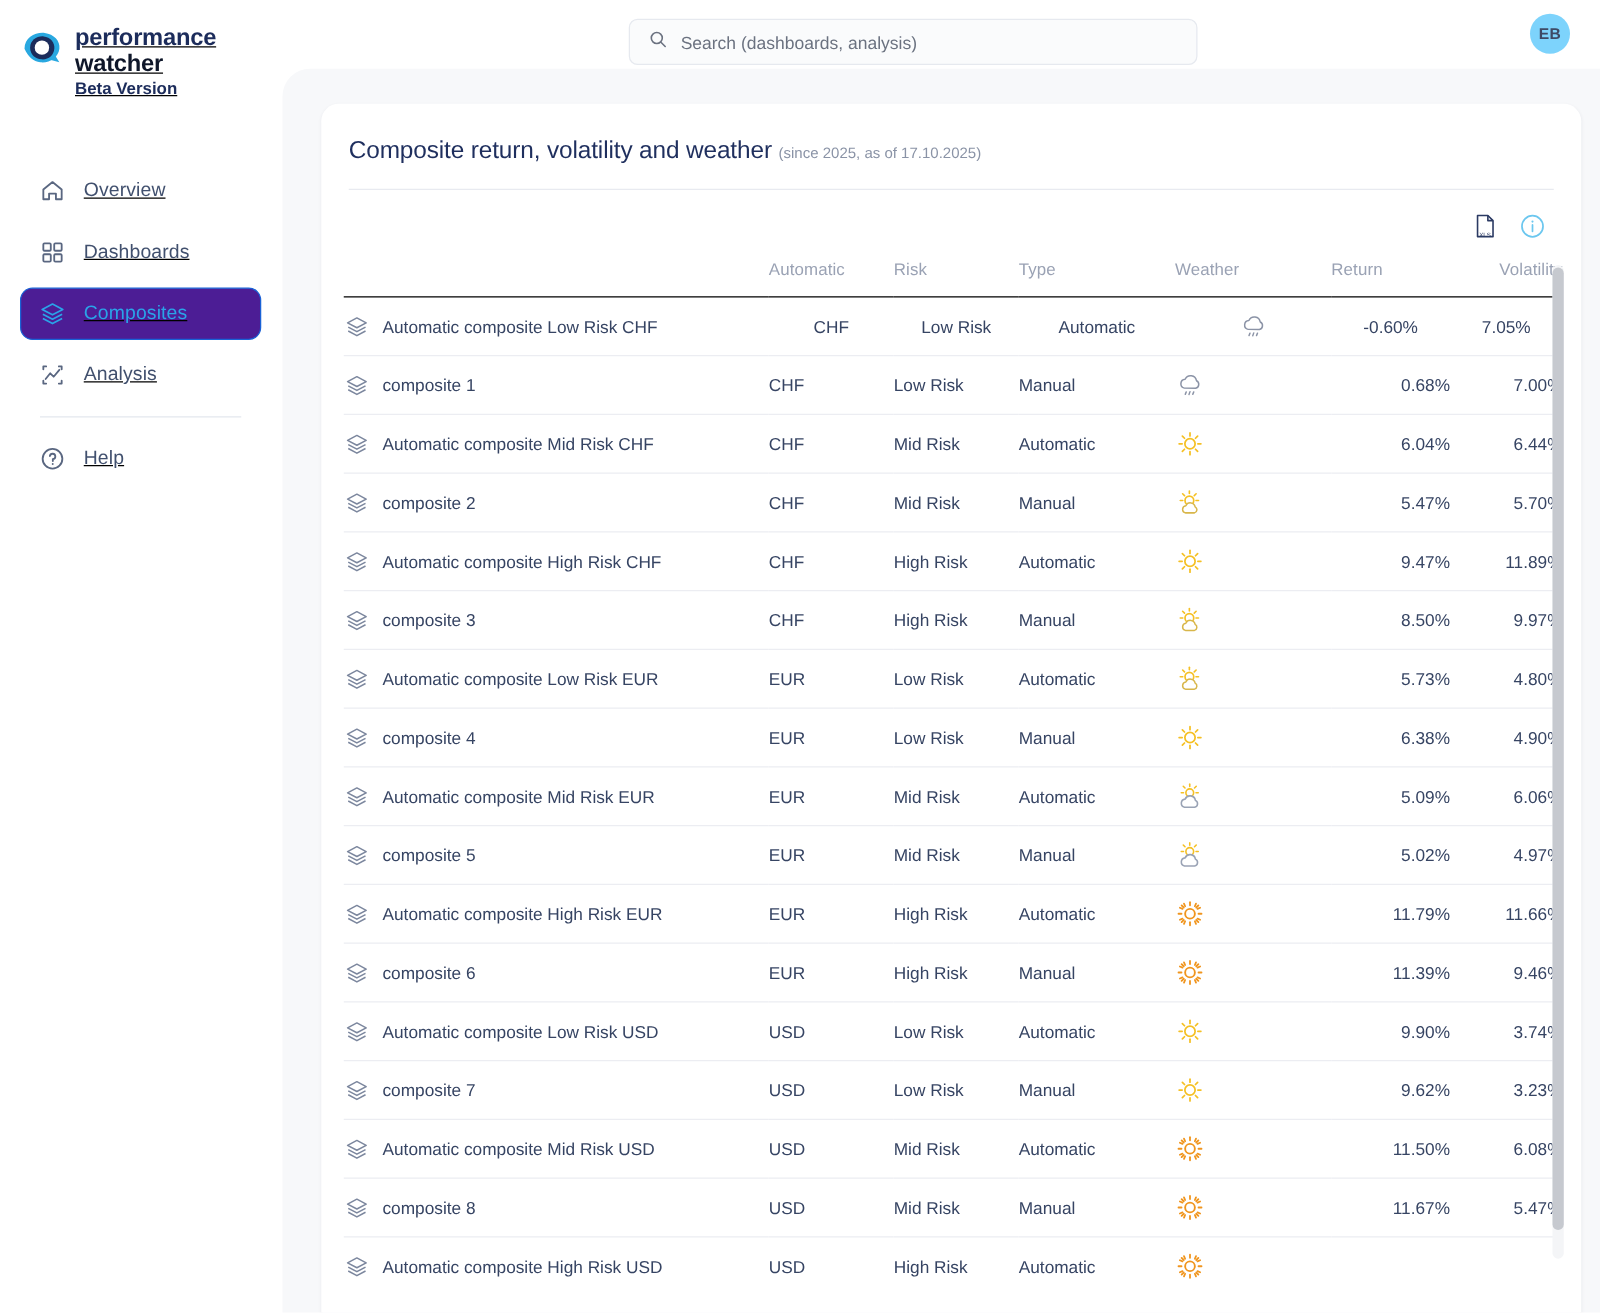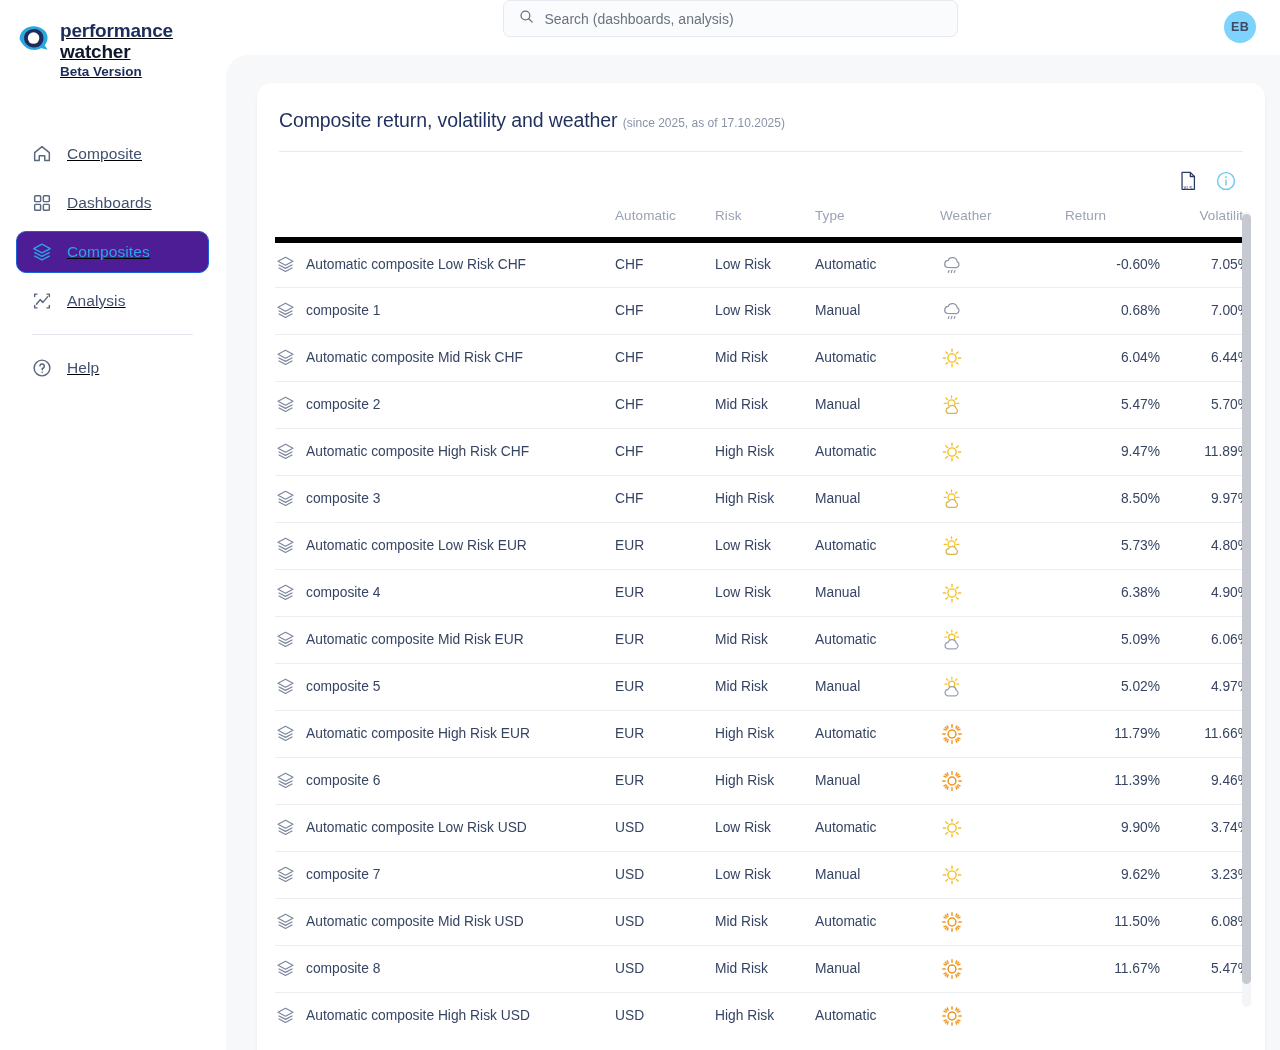--- a/index.html
+++ b/index.html
@@ -35,21 +35,21 @@
   }
   .nav-item .nav-label { font-size: 15.5px; color: #41506e; letter-spacing: .1px; }
   .nav-item.active { border-color: #1a62d6; background: #4c1d95; }
   .nav-item.active .nav-label { color: #2aa3e8; }
   .nav-ico { width: 22px; height: 22px; display: block; flex: 0 0 22px; }
   .nav-sep { height: 1px; background: #e3e7ee; margin: 12px 16px 12px 16px; }
 
   
   .main { flex: 1; position: relative; }
   .topbar {
-    height: 52px; display: flex; align-items: flex-start;
+    height: 52px; display: flex; align-items: flex-end;
     justify-content: center; position: relative;
   }
   .search-wrap {
     width: 455px; height: 37px; background: #fafbfc;
     border: 1px solid #e6e9ef; border-radius: 7px;
     display: flex; align-items: center; gap: 10px; padding: 0 14px;
     margin-left: -45px;
   }
   .search-wrap input {
     border: 0; outline: 0; background: transparent;
@@ -104,21 +104,21 @@
   th.c-weather{ width: 125px; }
   th.c-ret    { width: 95px;  text-align: left; }
   th.c-vol    { width: 90px;  text-align: right; }
 
   tbody td {
     font-size: 13.8px; color: #364463;
     padding: 0; height: 47px;
     border-top: 1px solid #ecedf2;
     vertical-align: middle;
   }
-  tbody tr:first-child td { border-top: 6px solid #000000; }
+  tbody tr:first-child td { border-top: 1px solid #000000; text-align: center; }
   td.c-name { padding-left: 0; }
   .name-cell { display: flex; align-items: center; gap: 10px; }
   .layers-ico { width: 21px; height: 21px; flex: 0 0 21px; }
   td.c-ret, td.c-vol { text-align: right; padding-right: 0; }
   td.c-weather { text-align: left; }
   .wx { width: 24px; height: 24px; display: inline-block; vertical-align: middle; }
 
   .scrollbar {
     position: absolute; right: 14px; top: 10px;
     width: 9px; height: 795px;
@@ -152,21 +152,21 @@
       </span>
     </div>
 
     <nav class="nav">
       <div class="nav-item">
         <span class="nav-ico">
           <svg viewBox="0 0 24 24" fill="none" stroke="#5a6781" stroke-width="1.6" stroke-linecap="round" stroke-linejoin="round">
             <path d="M4 10.5 L12 4 L20 10.5 V19 H15 V14 H9 V19 H4 Z"></path>
           </svg>
         </span>
-        <span class="nav-label">Composite</span>
+        <span class="nav-label">Overview</span>
       </div>
 
       <div class="nav-item">
         <span class="nav-ico">
           <svg viewBox="0 0 24 24" fill="none" stroke="#5a6781" stroke-width="1.6">
             <rect x="4" y="4" width="6.5" height="6.5" rx="1"></rect>
             <rect x="13.5" y="4" width="6.5" height="6.5" rx="1"></rect>
             <rect x="4" y="13.5" width="6.5" height="6.5" rx="1"></rect>
             <rect x="13.5" y="13.5" width="6.5" height="6.5" rx="1"></rect>
           </svg>

